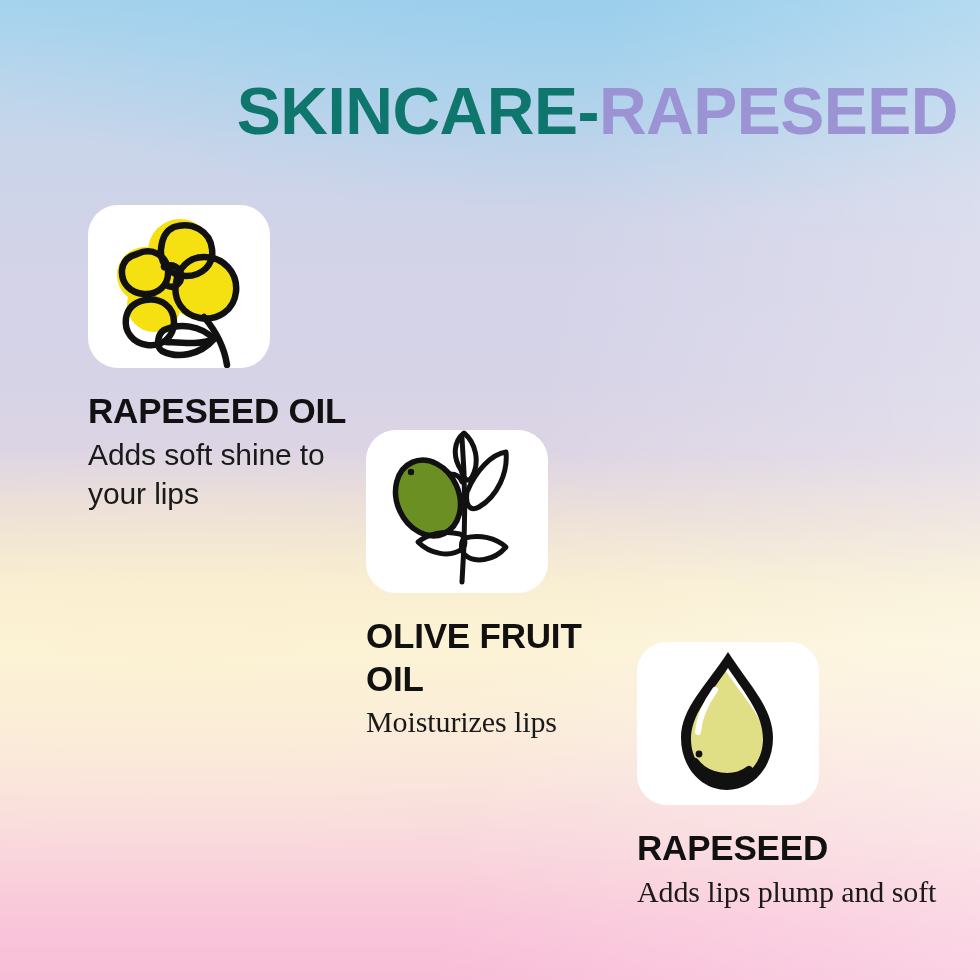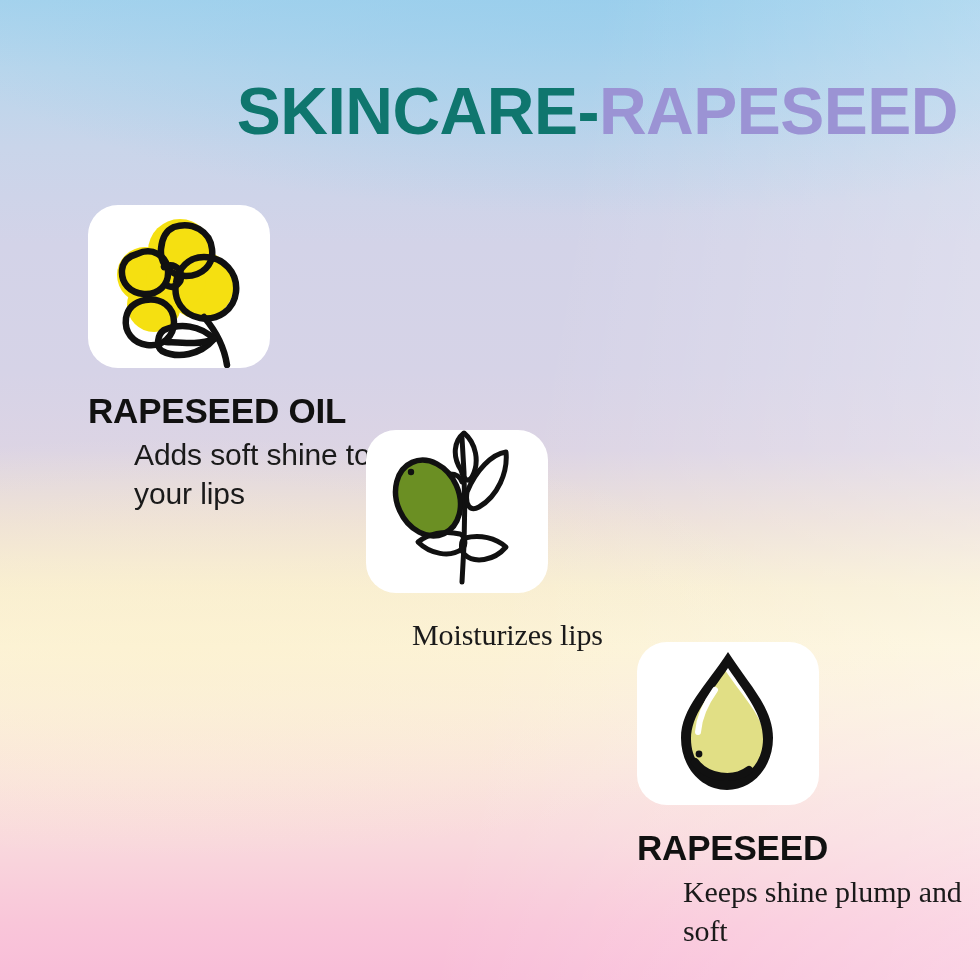--- a/index.html
+++ b/index.html
@@ -111,21 +111,20 @@
     margin-top: 8px;
   }
   .ing-desc {
     margin-top: 2px;
     font-size: 30px;
     line-height: 1.30;
     font-weight: 400;
     color: #1a1a1a;
     letter-spacing: -0.1px;
     max-width: 290px;
-    margin-left: 46px;
   }
 
   
   #block-rapeseed { left: 88px;  top: 205px; }
   #block-olive    { left: 366px; top: 430px; }
   #block-squalane { left: 637px; top: 642px; }
 
   #block-olive .ing-desc,
   #block-squalane .ing-desc { max-width: 300px; font-family: Liberation Serif, serif; }
 </style>
@@ -195,20 +194,21 @@
 
           <path d="M94 104 C78 100 62 104 52 112 C64 124 84 128 96 119 C101 115 99 106 94 104 Z"></path>
 
           <path d="M99 108 C114 104 130 108 140 117 C128 131 108 134 98 124 C94 119 95 110 99 108 Z"></path>
 
           <path d="M84 44 C90 44 94 46 96 52"></path>
         </g>
       </svg>
     </div>
     <div class="block-text">
+      <div class="ing-name">OLIVE FRUIT OIL</div>
       <div class="ing-desc">Moisturizes lips</div>
     </div>
   </div>
 
   <div class="block" id="block-squalane">
     <div class="tile">
       <svg width="182" height="163" viewBox="0 0 182 163">
 
         <path d="M88 28 C108 58 128 76 128 100 C128 124 110 140 87 140 C64 140 47 124 47 100 C47 76 68 56 88 28 Z" fill="#e1df85"></path>
 
@@ -216,17 +216,17 @@
                  M91 26 C72 54 54 73 54 97 C54 121 71 138 90 138 C109 138 126 121 126 97 C126 73 110 54 91 26 Z" fill="#111111" fill-rule="evenodd"></path>
 
         <path d="M78 48 C68 62 62 76 61 90" fill="none" stroke="#ffffff" stroke-width="6" stroke-linecap="round"></path>
 
         <circle cx="62" cy="112" r="3.4" fill="#111111"></circle>
         <path d="M58 120 C70 136 96 140 112 128" fill="none" stroke="#111111" stroke-width="8" stroke-linecap="round"></path>
       </svg>
     </div>
     <div class="block-text">
       <div class="ing-name">RAPESEED</div>
-      <div class="ing-desc">Keeps shine plump and soft</div>
+      <div class="ing-desc">Adds lips plump and soft</div>
     </div>
   </div>
 
 </div>
 
 </body></html>

